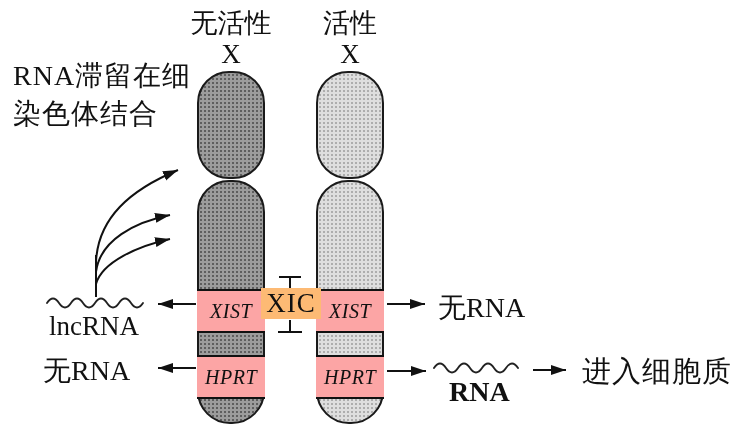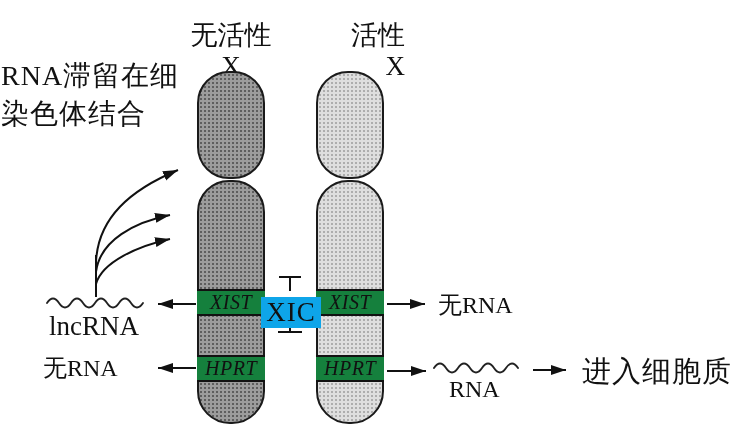--- a/index.html
+++ b/index.html
@@ -1,62 +1,62 @@
 <!DOCTYPE html>
 <html><head>
 <meta charset="utf-8">
 <style>
   html,body { margin:0; padding:0; background:#ffffff; }
   .stage {
     position:relative; width:731px; height:431px; background:#ffffff;
     font-family:"Liberation Serif", serif; color:#111; overflow:hidden;
   }
   .abs { position:absolute; }
-  .note { left:1px; top:57px; font-size:28px; line-height:38px; letter-spacing:1px; white-space:nowrap; }
-  .col-label { top:20px; width:110px; text-align:center; font-size:27px; line-height:31px; }
+  .note { left:1px; top:57px; font-size:28px; line-height:38px; letter-spacing:1px; white-space:nowrap;padding-left:12px; }
+  .col-label { top:8px; width:110px; text-align:center; font-size:27px; line-height:31px; }
   .col-label .blk { display:block; }
   .arm { position:absolute; box-sizing:border-box; border:2.5px solid #1a1a1a; }
   .arm.upper { border-radius:32px; }
   .arm.lower { border-radius:32px 32px 33px 33px; }
   .fill-dark {
     background-color:#9c9c9c;
     background-image:radial-gradient(#5e5e5e 0.9px, rgba(0,0,0,0) 1.1px);
     background-size:4px 4px;
   }
   .fill-light {
     background-color:#dedede;
     background-image:radial-gradient(#adadad 0.9px, rgba(0,0,0,0) 1.1px);
     background-size:4px 4px;
   }
   .band {
-    position:absolute; width:68px; height:27px; box-sizing:border-box;
-    background:#15803d; border-top:2.5px solid #111; border-bottom:2.5px solid #111;
+    position:absolute; width:68px; height:44px; box-sizing:border-box;
+    background:#fca5a5; border-top:2.5px solid #111; border-bottom:2.5px solid #111;
     display:flex; align-items:center; justify-content:center;
     font-style:italic; font-size:20px; letter-spacing:0.5px;
   }
-  .xic-text { left:261px; top:288px; width:60px; text-align:center; font-size:27px; letter-spacing:1px; background:#0ea5e9;margin-top:9px; }
+  .xic-text { left:261px; top:288px; width:60px; text-align:center; font-size:27px; letter-spacing:1px; background:#fdba74; }
   .lbl { white-space:nowrap; }
-  .serif28 { font-size:24px;text-align:center; }
+  .serif28 { font-size:28px;text-align:center; }
   svg { display:block; }
 </style>
 </head>
 <body>
 
 <div class="stage">
 
   <div class="abs note">
     <div>RNA滞留在细</div>
     <div>染色体结合</div>
   </div>
 
   <div class="abs col-label" style="left:176px;">
     <span class="blk">无活性</span>
     <span class="blk">X</span>
   </div>
-  <div class="abs col-label" style="left:295px;text-align:right;">
+  <div class="abs col-label" style="left:295px;">
     <span class="blk">活性</span>
     <span class="blk">X</span>
   </div>
 
   <div class="arm upper fill-dark" style="left:197px; top:71px; width:68px; height:108px;"></div>
   <div class="arm lower fill-dark" style="left:197px; top:180px; width:68px; height:244px;"></div>
 
   <div class="arm upper fill-light" style="left:316px; top:71px; width:68px; height:108px;"></div>
   <div class="arm lower fill-light" style="left:316px; top:180px; width:68px; height:244px;"></div>
 
@@ -103,16 +103,16 @@
       <path d="M278,332 L302,332"></path>
     </g>
   </svg>
 
   <div class="abs xic-text">XIC</div>
 
   <div class="abs lbl" style="left:49px; top:311px; font-size:27px;">lncRNA</div>
   <div class="abs lbl serif28" style="left:43px; top:352px;">无RNA</div>
 
   <div class="abs lbl serif28" style="left:438px; top:289px;">无RNA</div>
-  <div class="abs lbl serif28" style="left:449px; top:376px;">RNA</div>
+  <div class="abs lbl serif28" style="left:449px; top:376px;font-weight:bold;">RNA</div>
   <div class="abs lbl" style="left:582px; top:352px; font-size:29px; letter-spacing:1px;font-family:Liberation Mono, monospace;">进入细胞质</div>
 
 </div>
 
 </body></html>

